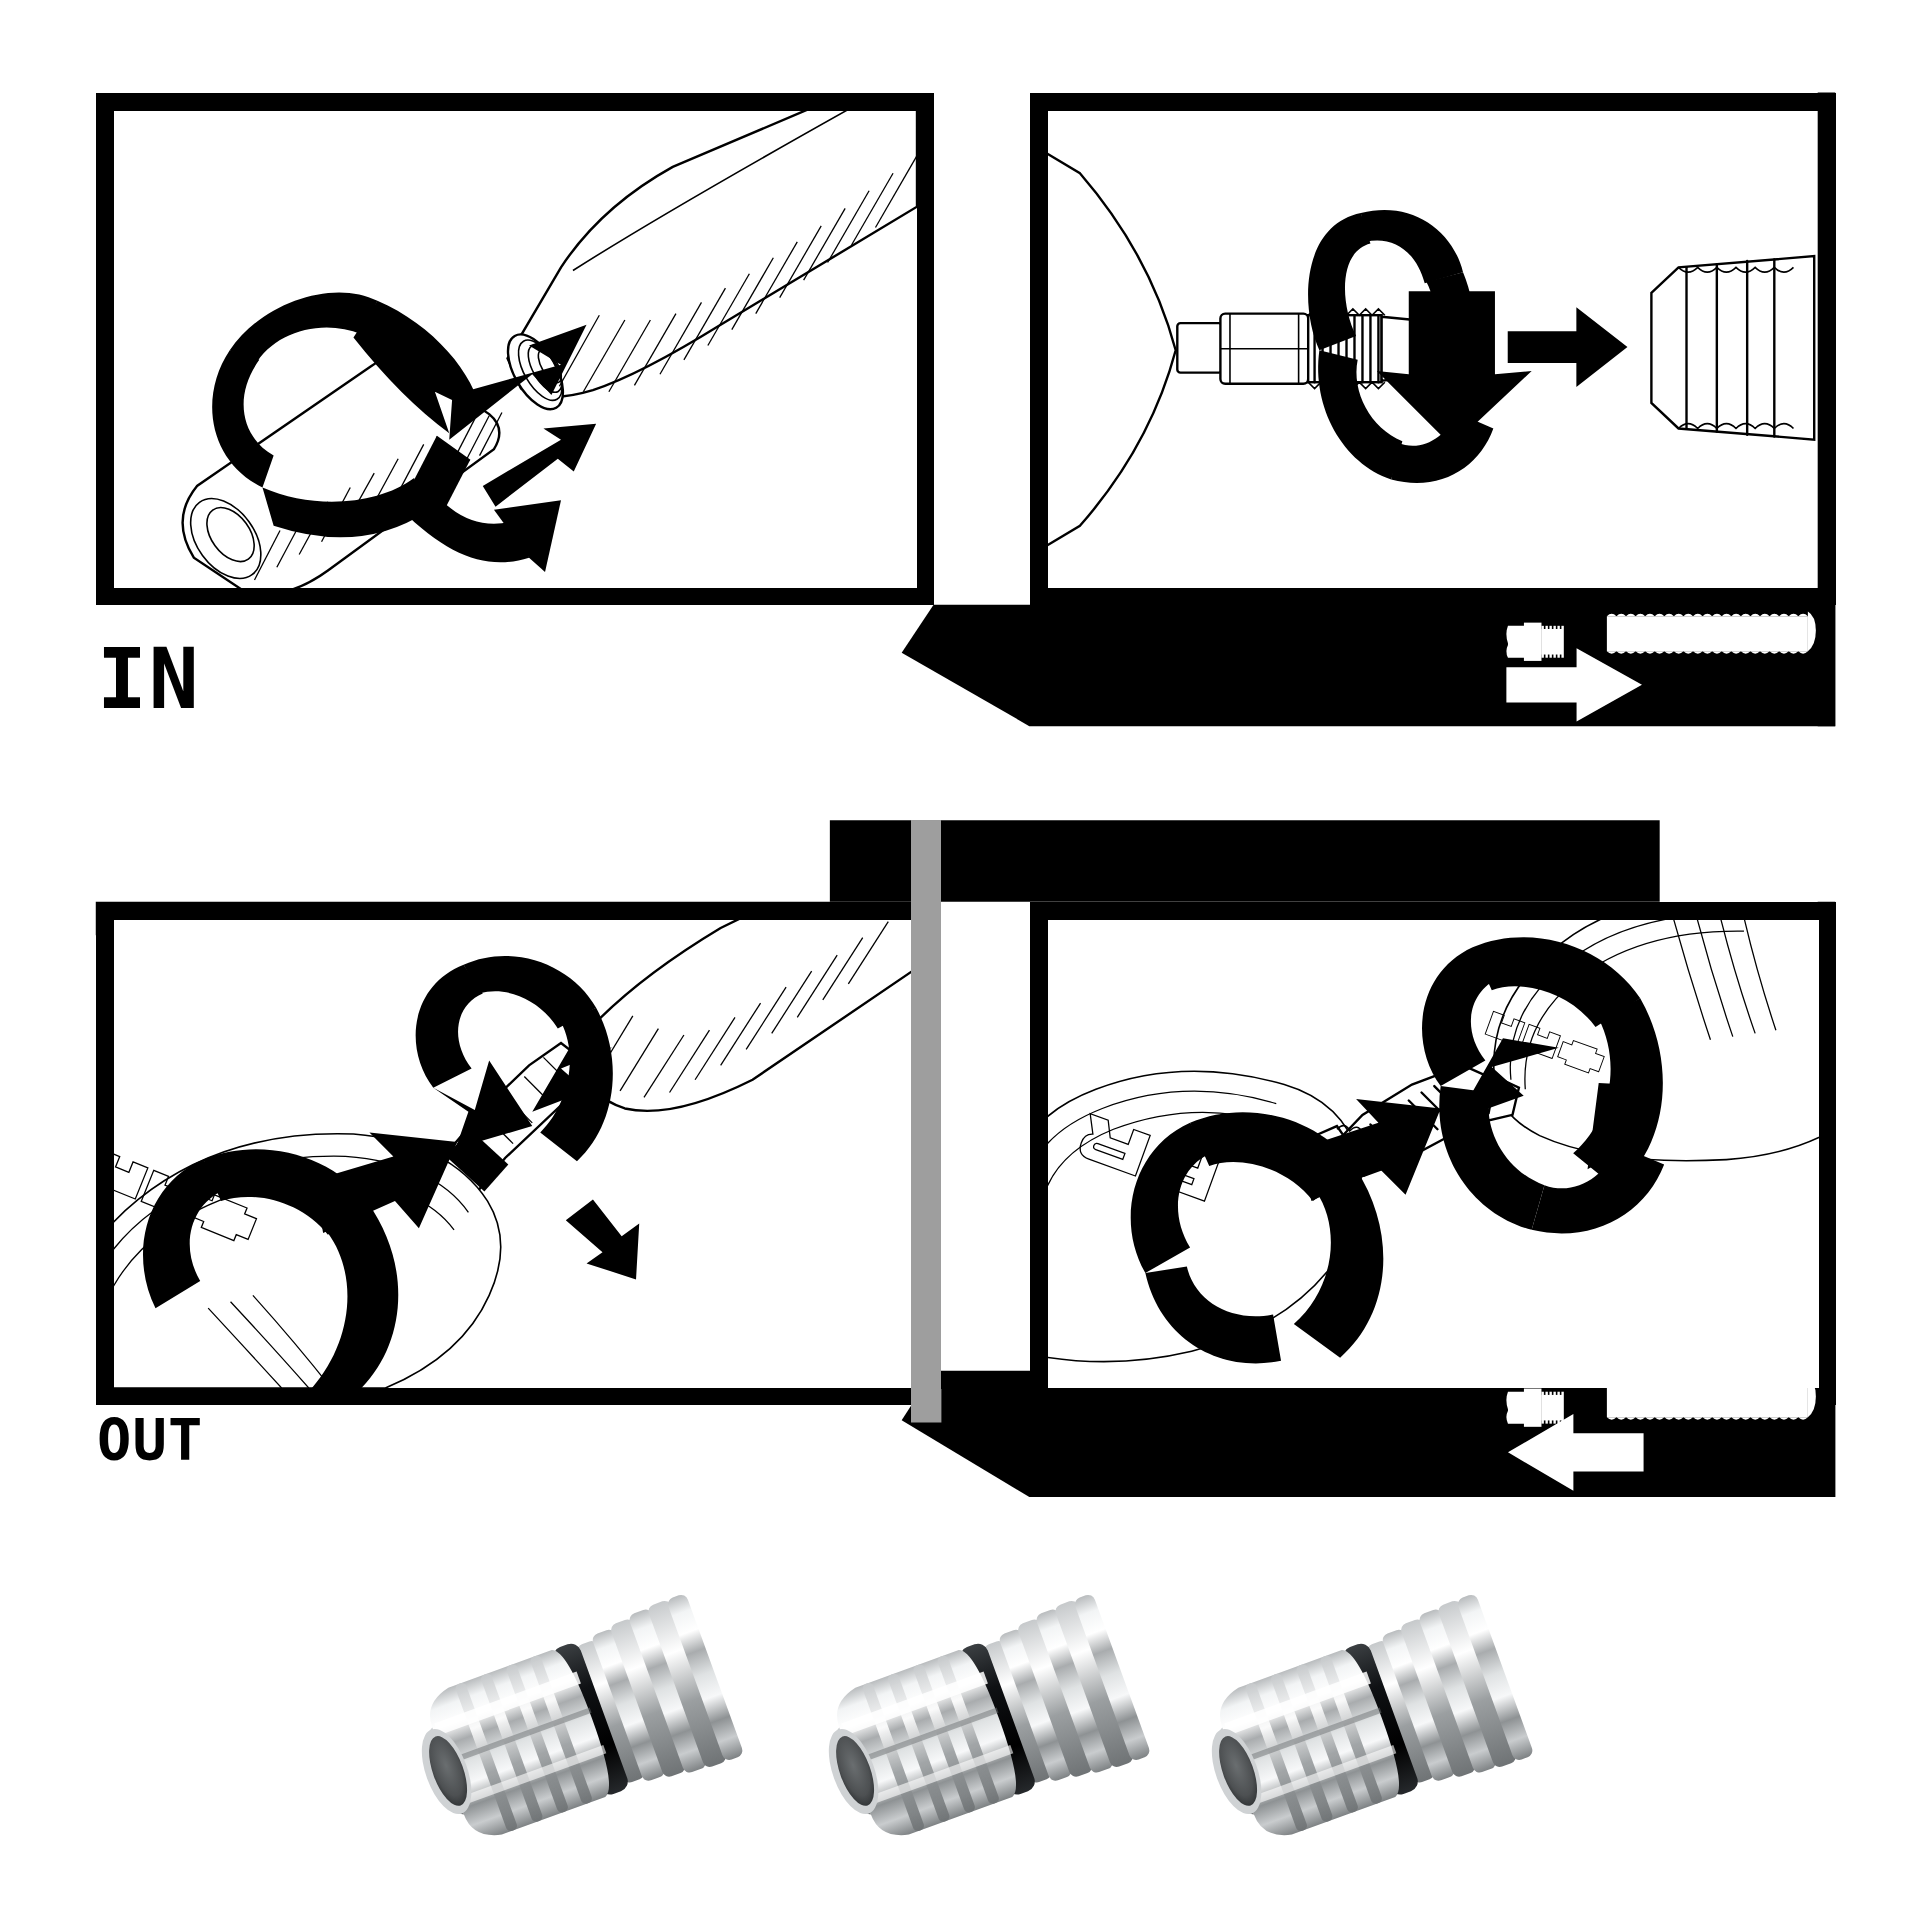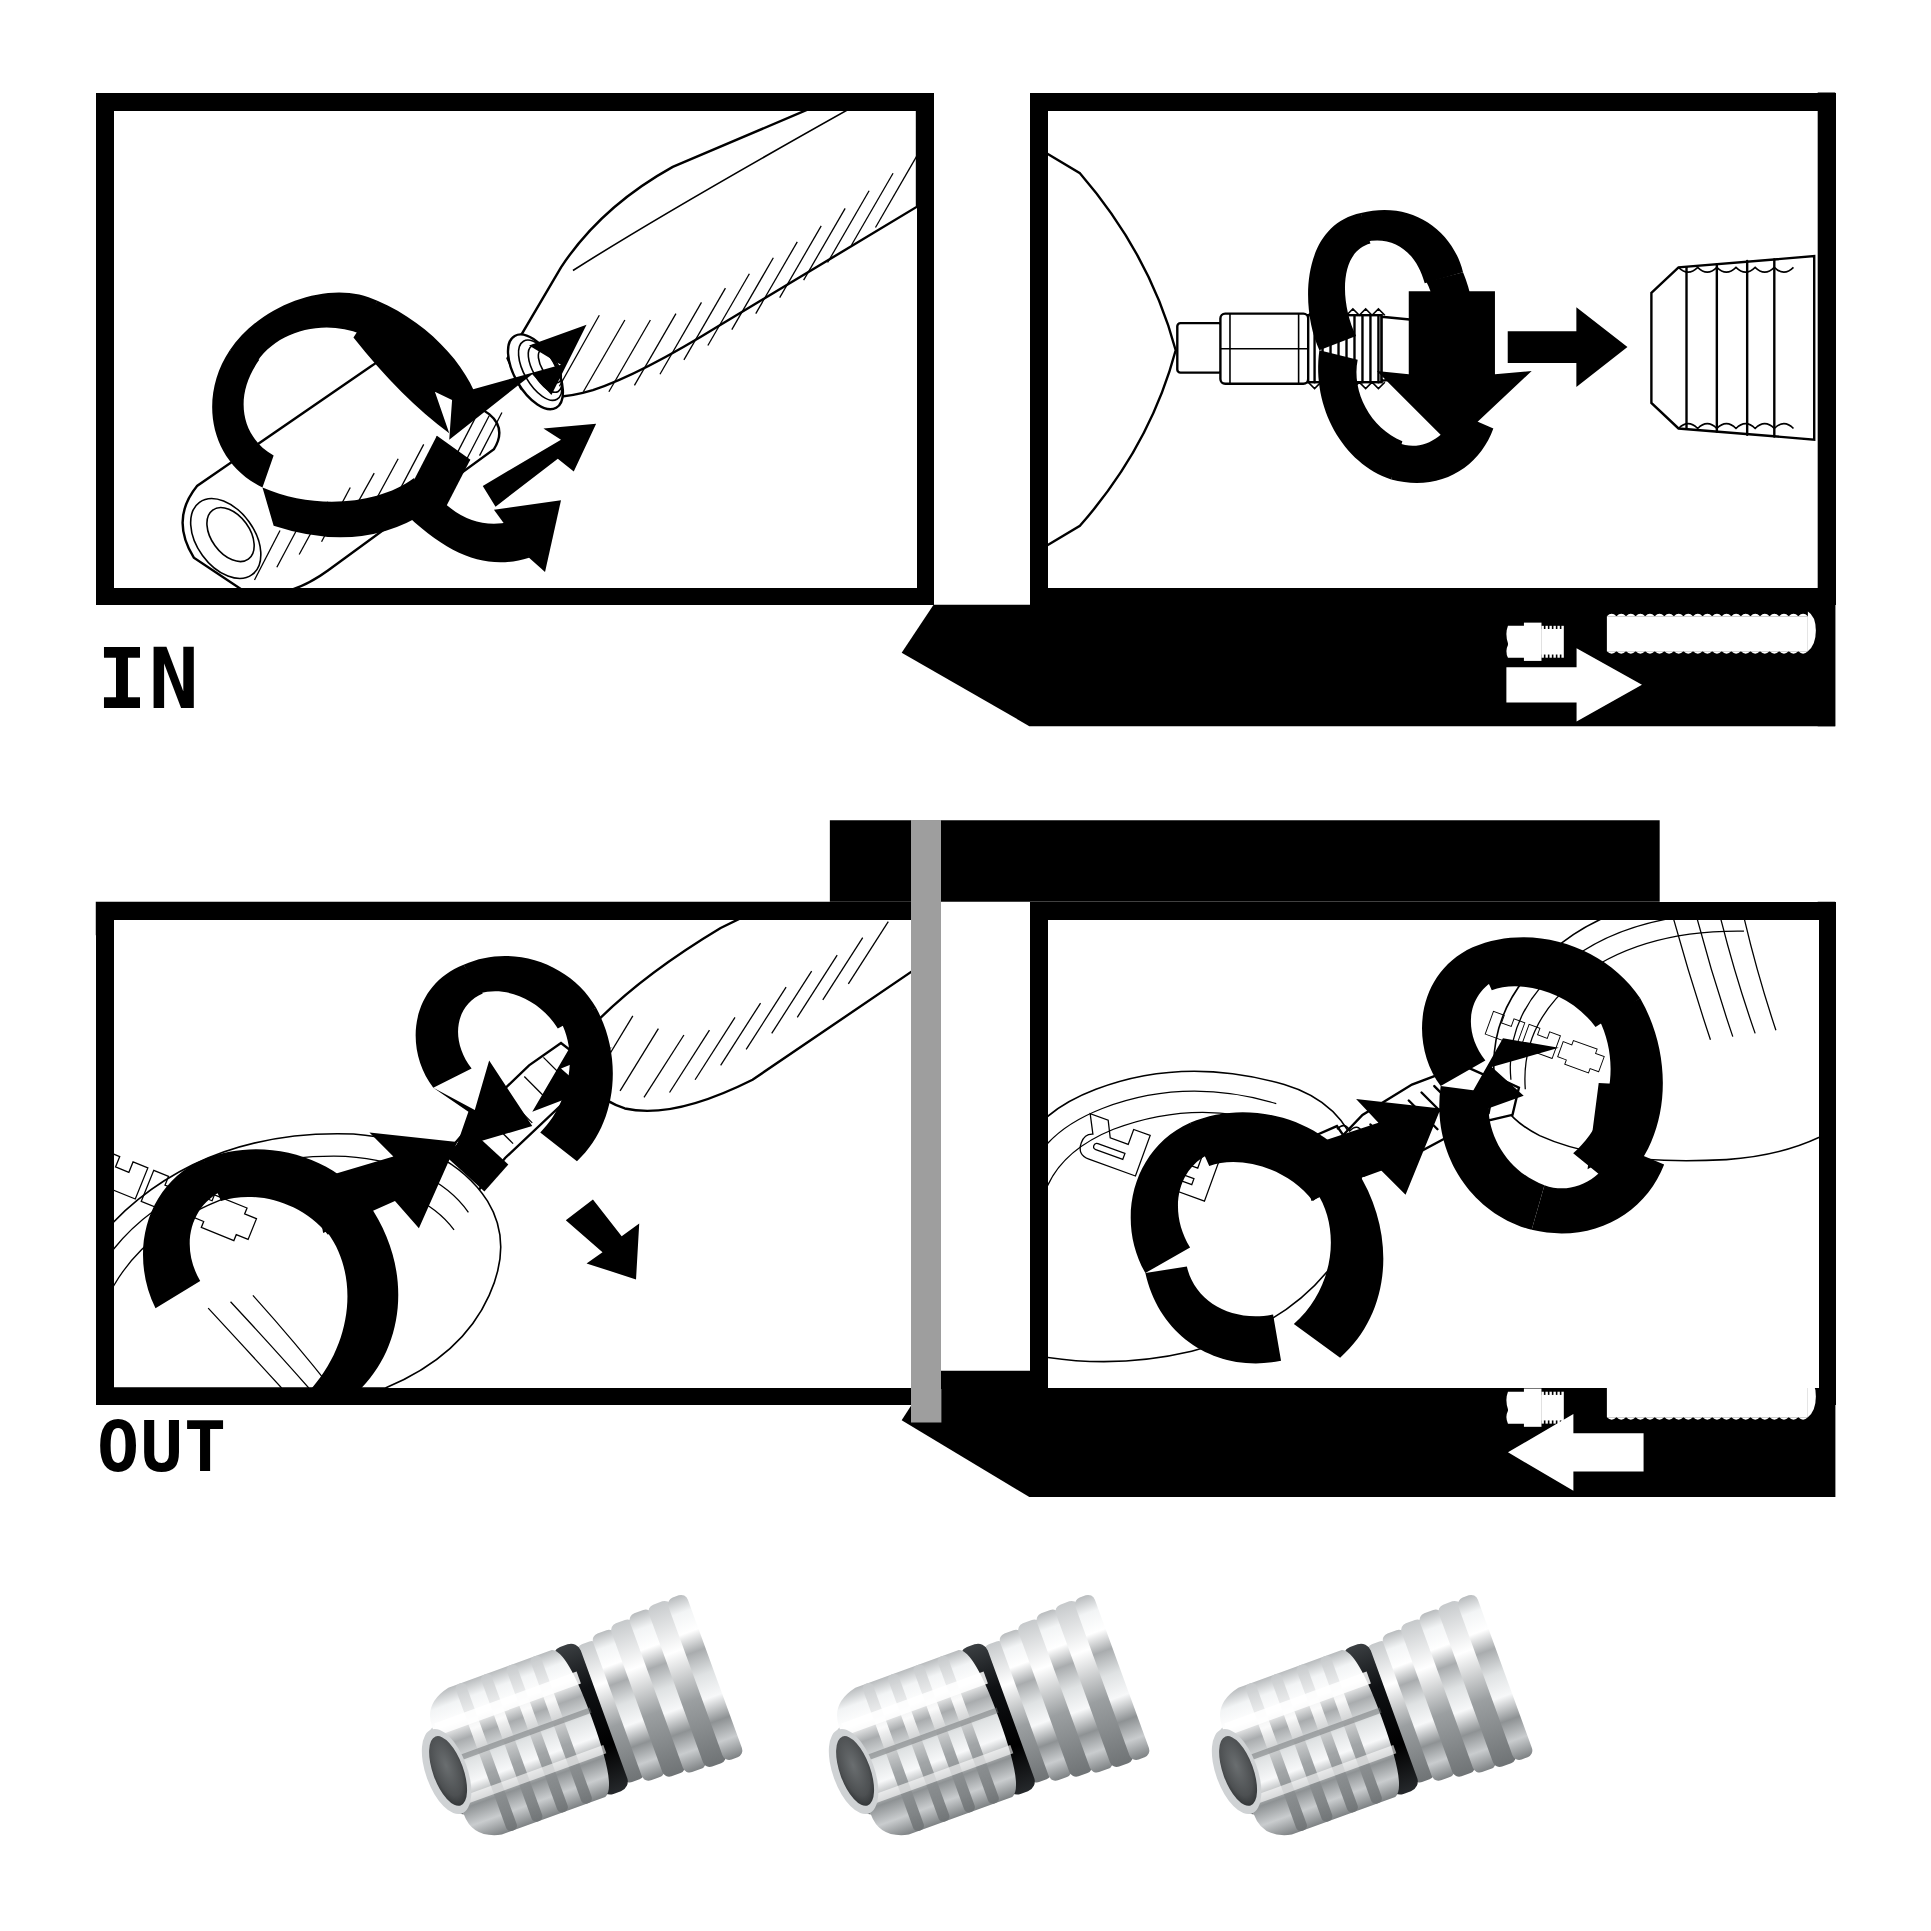--- a/index.html
+++ b/index.html
@@ -439,21 +439,21 @@
           <path fill="#fff" d="M134 10 q6 -6 12 0 q6 -6 12 0 q6 -6 12 0 q6 -6 12 0 q6 -6 12 0 q6 -6 12 0 q6 -6 12 0 q6 -6 12 0 q6 -6 12 0 q6 -6 12 0 q6 -6 12 0 q6 -6 12 0 q6 -6 12 0 q6 -6 12 0 q6 -6 12 0 q6 -6 12 0 q6 -6 12 0 q6 -6 12 0 q6 -6 12 0 q6 -6 12 0 q6 -6 12 0 L386 10 Z"></path>
           <path fill="#fff" d="M134 54 q6 6 12 0 q6 6 12 0 q6 6 12 0 q6 6 12 0 q6 6 12 0 q6 6 12 0 q6 6 12 0 q6 6 12 0 q6 6 12 0 q6 6 12 0 q6 6 12 0 q6 6 12 0 q6 6 12 0 q6 6 12 0 q6 6 12 0 q6 6 12 0 q6 6 12 0 q6 6 12 0 q6 6 12 0 q6 6 12 0 q6 6 12 0 L386 54 Z"></path>
           <path fill="#fff" d="M386 4 q10 6 10 24 q0 18 -10 26 Z"></path>
         </g>
         <g>
           <path fill="#fff" d="M180 74 L92 74 L92 50 L10 98 L92 146 L92 122 L180 122 Z"></path>
         </g>
       </svg>
     </div>
 
-    <div class="caption" style="left:97px;top:630px;font-size:70px;">OUT</div>
+    <div class="caption" style="left:97px;top:630px;font-size:57px;">OUT</div>
   </div>
 
   <div class="abs" style="left:0;top:1540px;width:1931px;height:391px;">
 
     <div class="product" style="left:363px;top:16px;width:431px;height:335px;">
       <svg viewBox="0 0 540 420" width="431" height="335">
         <defs>
           <linearGradient id="chrome1" x1="0" y1="0" x2="0" y2="1">
             <stop offset="0%" stop-color="#b9bcbe"></stop>
             <stop offset="10%" stop-color="#f2f4f5"></stop>

